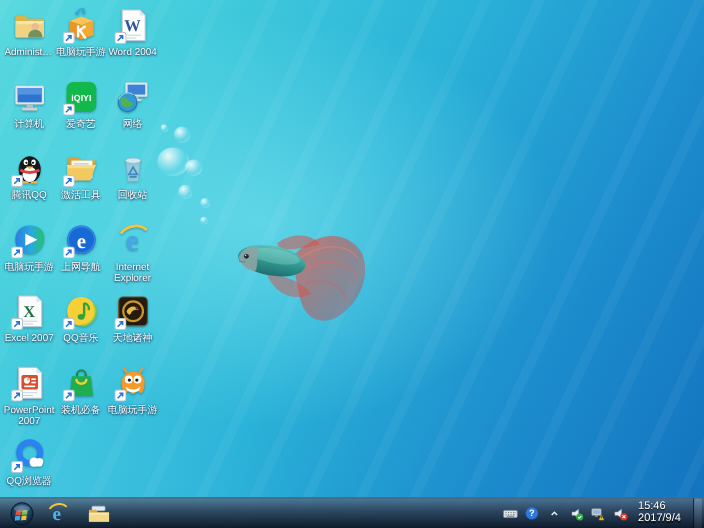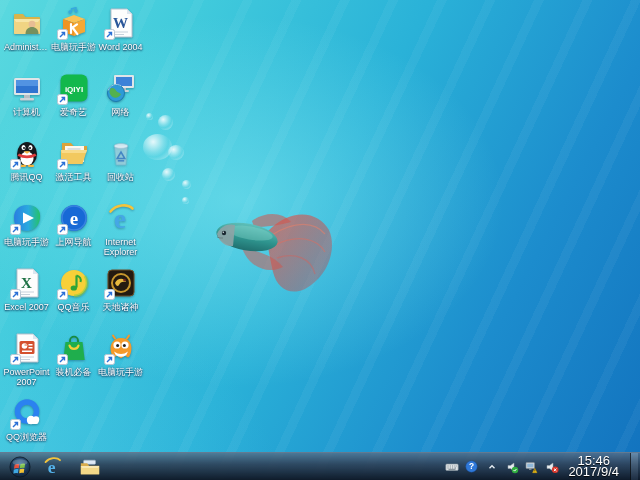--- a/index.html
+++ b/index.html
@@ -34,21 +34,21 @@
   .nowrap .lbl{white-space:nowrap;overflow:hidden;text-overflow:ellipsis;max-width:45px;}
   
   .taskbar{position:absolute;left:0;bottom:0;width:640px;height:28px;box-sizing:border-box;
     display:flex;align-items:center;border-top:1px solid rgba(170,200,230,.55);
     background:linear-gradient(180deg, rgba(125,155,185,.50) 0%, rgba(52,72,96,.80) 40%,
                rgba(14,24,38,.94) 100%), rgba(16,26,40,.55);}
   .orb{width:26px;height:26px;margin-left:7px;display:flex;align-items:center;justify-content:center;cursor:pointer;}
   .tbicon{width:38px;height:26px;display:flex;align-items:center;justify-content:center;cursor:pointer;border-radius:2px;}
   .tray{margin-left:auto;display:flex;align-items:center;gap:5px;padding-right:2px;}
   .trayicon{width:15px;height:15px;display:flex;align-items:center;justify-content:center;cursor:pointer;}
-  .clock{margin:0 6px 0 4px;text-align:center;color:#fff;font-size:13px;line-height:10.5px;
+  .clock{margin:0 6px 0 4px;color:#fff;font-size:10px;line-height:10.5px;
     text-shadow:0 1px 1px rgba(0,0,0,.9);cursor:pointer;white-space:nowrap;}
   .showdesk{width:7px;height:28px;border-left:1px solid rgba(0,0,0,.65);cursor:pointer;
     background:linear-gradient(180deg,rgba(160,190,215,.35),rgba(45,65,90,.45));}
 </style>
 </head>
 <body>
 
 <div class="wallpaper"></div>
 <div class="rays"></div>
 

